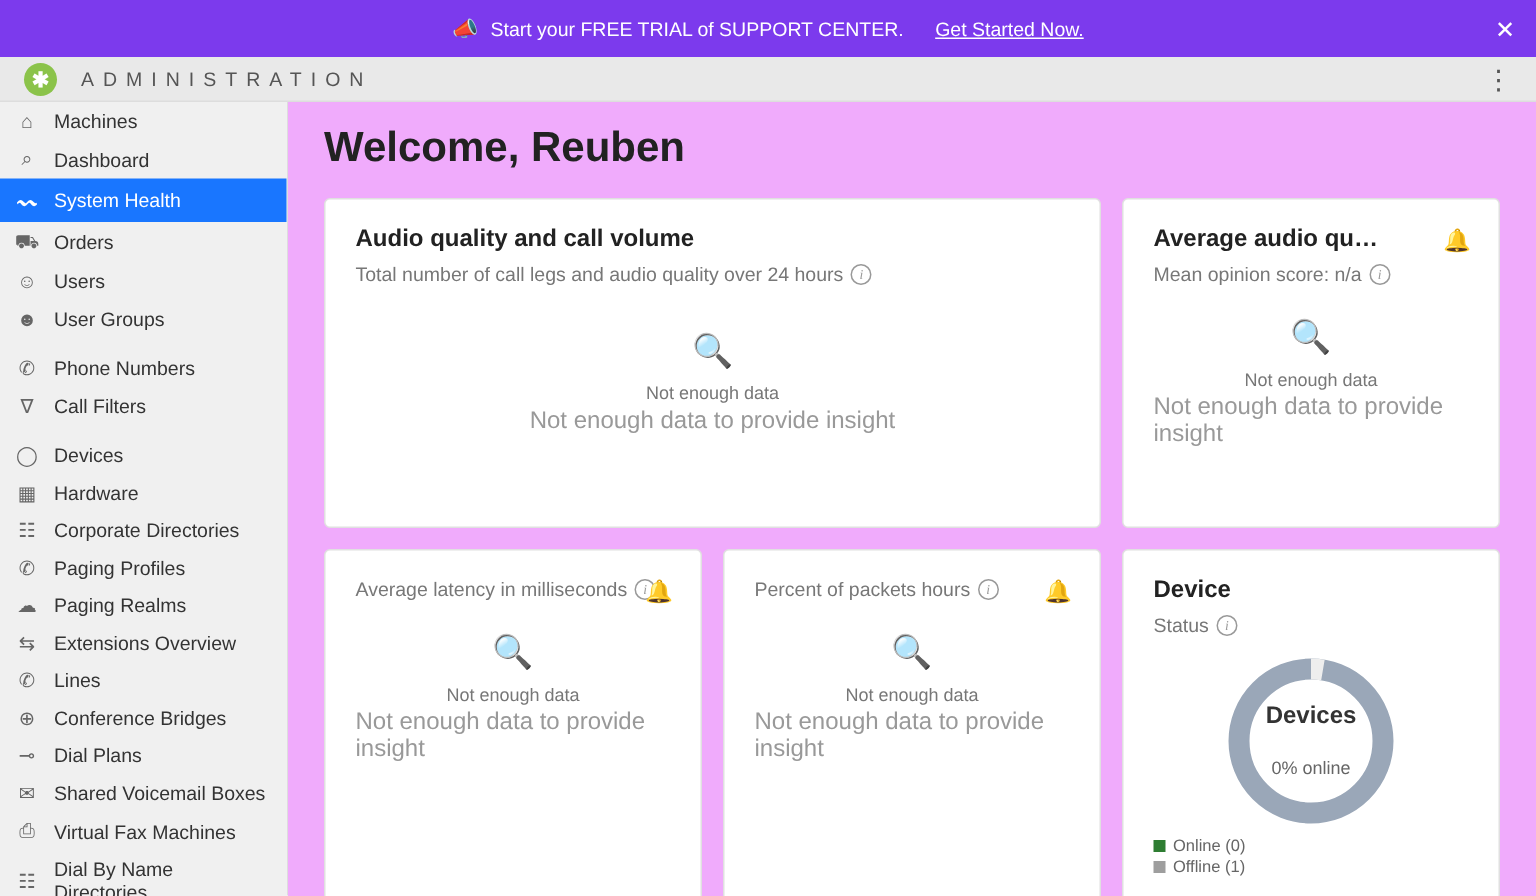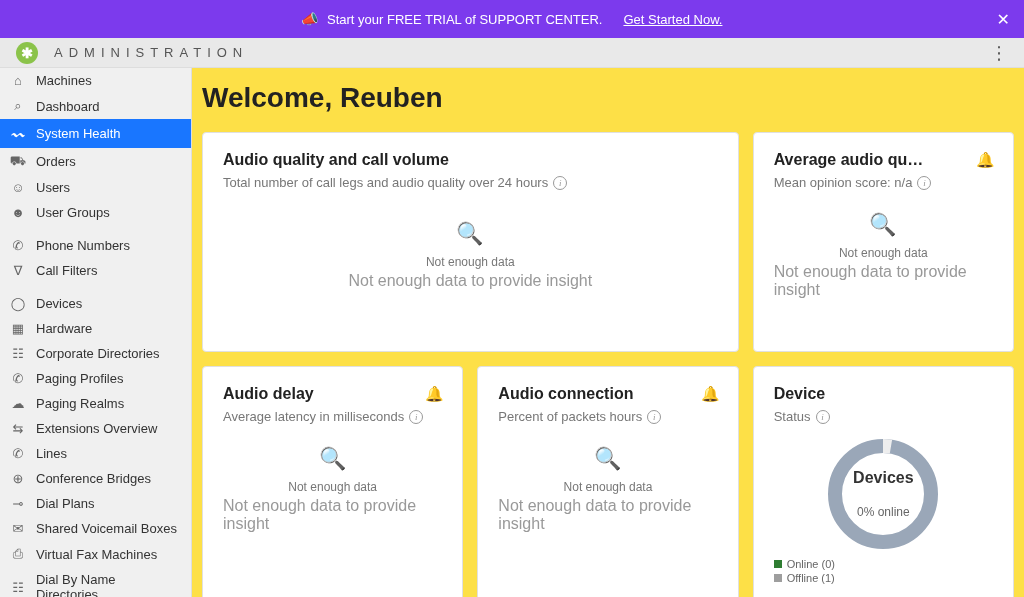--- a/index.html
+++ b/index.html
@@ -15,21 +15,21 @@
   .body{display:flex;height:529px}
   .sidebar{width:192px;background:#f0f0f0;overflow-y:scroll;border-right:1px solid #ddd}
   .sidebar::-webkit-scrollbar{width:12px}
   .sidebar::-webkit-scrollbar-track{background:#f0f0f0}
   .sidebar::-webkit-scrollbar-thumb{background:#c1c1c1;border-radius:2px}
   .nav-item{display:flex;align-items:center;padding:5px 10px;font-size:13px;color:#333;cursor:pointer;gap:10px;min-height:23px}
   .nav-item.active{background:#1976ff;color:#fff}
   .nav-item .icon{width:16px;display:inline-flex;justify-content:center;font-size:13px;color:#666}
   .nav-item.active .icon{color:#fff}
   .nav-sep{height:8px}
-  .main{flex:1;background:#fde047;padding:14px 10px;overflow:auto}
+  .main{flex:1;background:#f0abfc;padding:14px 24px;overflow:auto}
   .welcome{font-size:28px;font-weight:700;color:#222;margin-bottom:18px}
   .grid{display:grid;grid-template-columns:1fr 1fr 1fr;gap:14px}
   .card{border:1px solid #e0e0e0;border-radius:4px;padding:18px 20px;background:#fff;position:relative;min-height:220px}
   .card.wide{grid-column:span 2}
   .card-title{font-size:16px;font-weight:700;color:#222;margin-bottom:6px;white-space:nowrap;overflow:hidden;text-overflow:ellipsis;padding-right:24px}
   .card-sub{font-size:13px;color:#777;display:flex;align-items:center;gap:5px}
   .bell{position:absolute;top:18px;right:18px;color:#888;cursor:pointer;font-size:15px}
   .empty{display:flex;flex-direction:column;align-items:center;justify-content:center;height:130px;color:#999}
   .empty .mag{font-size:22px;color:#bbb;margin-bottom:8px}
   .empty .l1{font-size:12px;color:#777;margin-bottom:3px}
@@ -176,35 +176,33 @@
         </div>
         <div class="empty">
           <span class="mag">🔍</span>
           <span class="l1">Not enough data</span>
           <span class="l2">Not enough data to provide insight</span>
         </div>
       </div>
 
       <div class="card">
         <span class="bell">🔔</span>
-        <div class="card-title">Audio delay</div>
         <div class="card-sub">
           <span>Average latency in milliseconds</span>
           <span class="info-ic">i</span>
         </div>
         <div class="empty">
           <span class="mag">🔍</span>
           <span class="l1">Not enough data</span>
           <span class="l2">Not enough data to provide insight</span>
         </div>
       </div>
 
       <div class="card">
         <span class="bell">🔔</span>
-        <div class="card-title">Audio connection</div>
         <div class="card-sub">
           <span>Percent of packets hours</span>
           <span class="info-ic">i</span>
         </div>
         <div class="empty">
           <span class="mag">🔍</span>
           <span class="l1">Not enough data</span>
           <span class="l2">Not enough data to provide insight</span>
         </div>
       </div>

